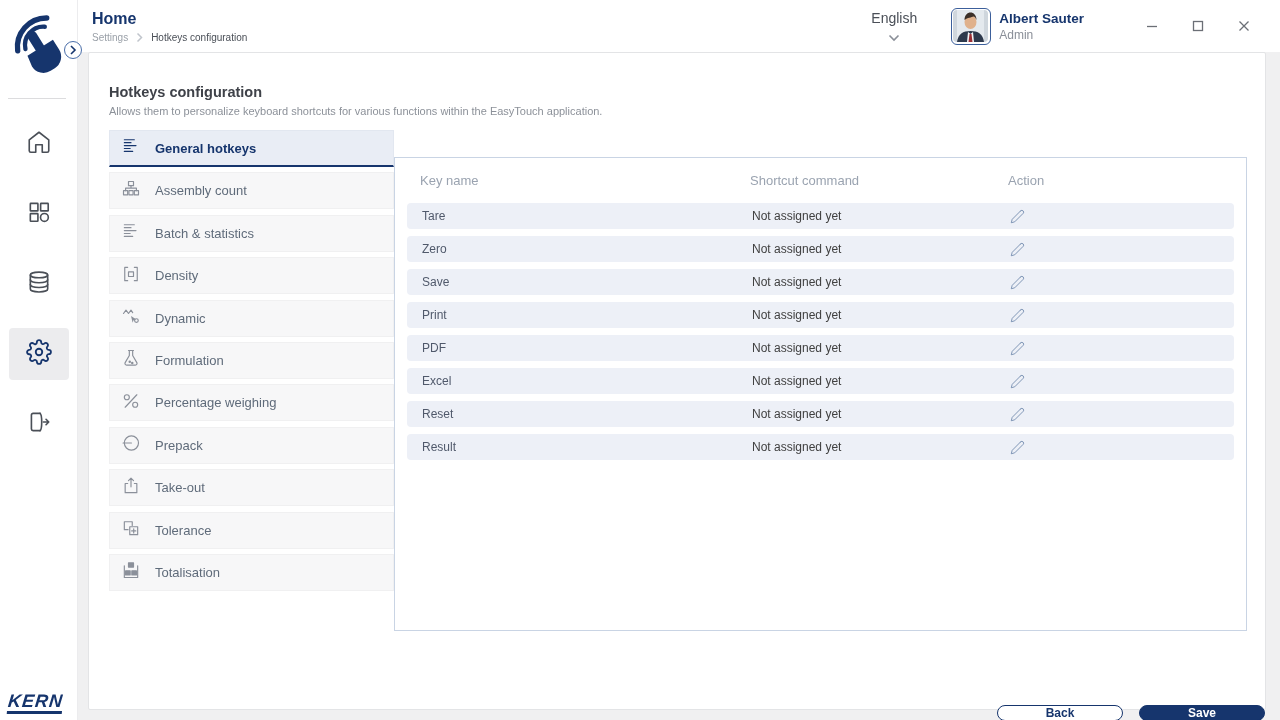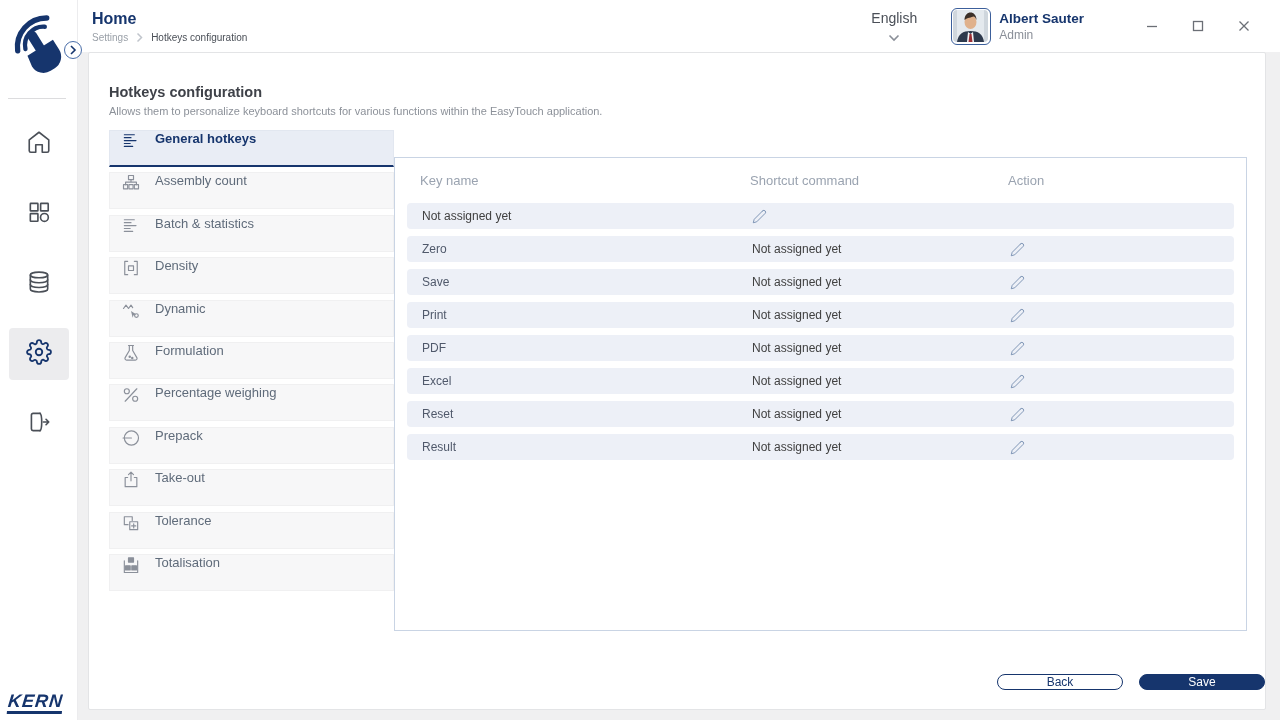--- a/index.html
+++ b/index.html
@@ -46,41 +46,41 @@
   .expand-btn{position:absolute;left:64px;top:41px;width:18px;height:18px;border-radius:50%;background:#fff;border:1px solid #4a6ea9;display:flex;align-items:center;justify-content:center;z-index:9;cursor:pointer;}
   .expand-btn svg{stroke:var(--navy);fill:none;stroke-width:1.6;display:block;}
 
   
   .card{position:absolute;left:88px;top:52px;width:1178px;height:658px;background:var(--card-bg);border:1px solid #e3e4e6;border-radius:2px;}
   .card-title{position:absolute;left:20px;top:31px;font-size:14.5px;font-weight:bold;color:#3f4249;}
   .card-subtitle{position:absolute;left:20px;top:52px;font-size:11px;color:#8c9199;}
 
   
   .cat-list{position:absolute;left:20px;top:77px;width:285px;}
-  .cat{height:37px;margin-bottom:5.4px;background:#f7f7f8;border:1px solid #f0f0f1;display:flex;padding-left:11px;cursor:pointer;}
+  .cat{height:37px;margin-bottom:5.4px;background:#f7f7f8;border:1px solid #f0f0f1;display:flex;align-items:center;padding-left:11px;cursor:pointer;}
   .cat svg{stroke:#8b909a;fill:none;stroke-width:1.4;stroke-linecap:round;stroke-linejoin:round;flex:none;}
   .cat-label{font-size:13px;color:#5f6b7a;margin-left:14px;}
   .cat.active{background:#e9edf5;border:1px solid #e2e7f0;border-bottom:2px solid var(--navy);}
   .cat.active svg{stroke:var(--navy);}
   .cat.active .cat-label{color:var(--navy);font-weight:600;}
 
   
   .hk-panel{position:absolute;left:305px;top:76px;width:853px;height:474px;background:#fff;border:1px solid var(--panel-border);margin-top:28px;}
   .hk-grid{display:grid;grid-template-columns:330px 258px 1fr;align-items:center;}
   .hk-head{height:45px;padding-left:25px;color:#9aa3b0;font-size:13px;}
   .hk-rows{padding:0 12px;}
   .trow{height:26px;margin-bottom:7px;background:var(--row-bg);border-radius:4px;padding-left:15px;}
   .c-key{font-size:12px;color:#50596b;}
   .c-short{font-size:12px;color:#404040;}
   .c-action{display:flex;align-items:center;}
   .pencil{cursor:pointer;display:flex;}
   .pencil svg{stroke:#7089ad;fill:none;stroke-width:1.4;stroke-linecap:round;stroke-linejoin:round;}
 
   
-  .btn{position:absolute;top:621px;width:126px;height:16px;border-radius:8px;font-size:12px;font-weight:normal;display:flex;align-items:center;justify-content:center;cursor:pointer;font-family:inherit;}
+  .btn{position:absolute;top:652px;width:126px;height:16px;border-radius:8px;font-size:12px;font-weight:bold;display:flex;align-items:center;justify-content:center;cursor:pointer;font-family:inherit;}
   .btn-back{left:908px;background:#fff;border:1px solid var(--navy);color:var(--navy);}
   .btn-save{left:1050px;background:var(--navy);border:1px solid var(--navy);color:#fff;}
 </style>
 </head>
 <body>
 
 <div class="sidebar">
   <div class="logo-wrap">
     <svg width="62" height="78" viewBox="0 0 64 80">
       <path d="M40 8 A30 30 0 0 0 10 42" stroke="#16356d" stroke-width="5.5" fill="none" stroke-linecap="round"></path>
@@ -286,20 +286,21 @@
   </div>
 
   <div class="hk-panel">
     <div class="hk-grid hk-head">
       <span>Key name</span>
       <span>Shortcut command</span>
       <span>Action</span>
     </div>
     <div class="hk-rows">
       <div class="hk-grid trow">
+        <span class="c-key">Tare</span>
         <span class="c-short">Not assigned yet</span>
         <span class="c-action">
             <span class="pencil">
               <svg width="15" height="15" viewBox="0 0 24 24">
                 <path d="M17 3a2.8 2.8 0 1 1 4 4L7.5 20.5 2 22l1.5-5.5L17 3z"></path>
               </svg>
             </span>
           </span>
       </div>
       <div class="hk-grid trow">

